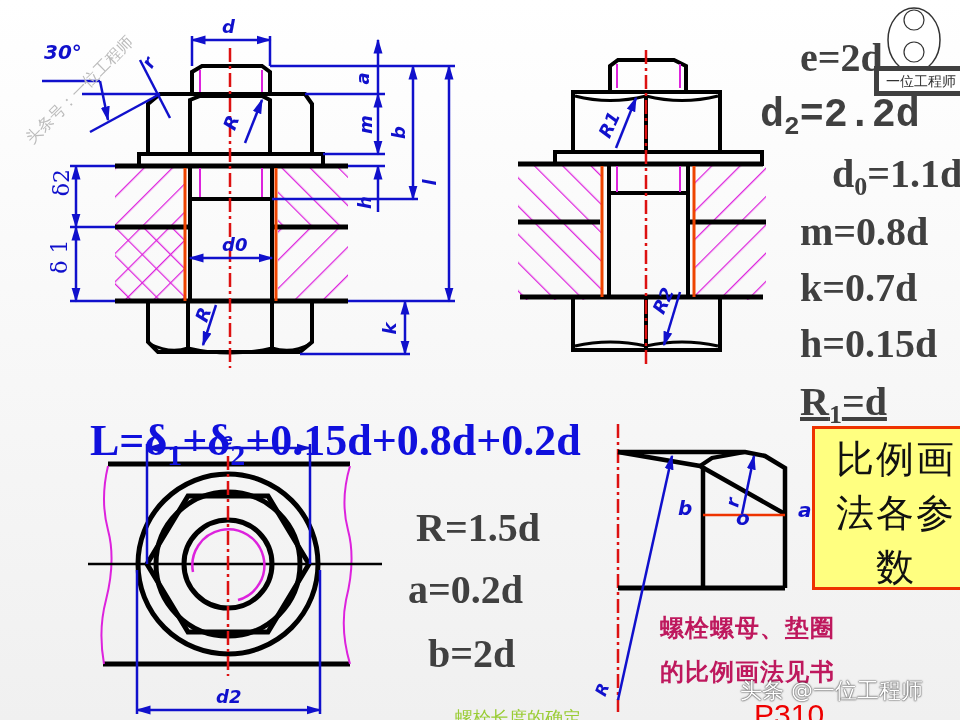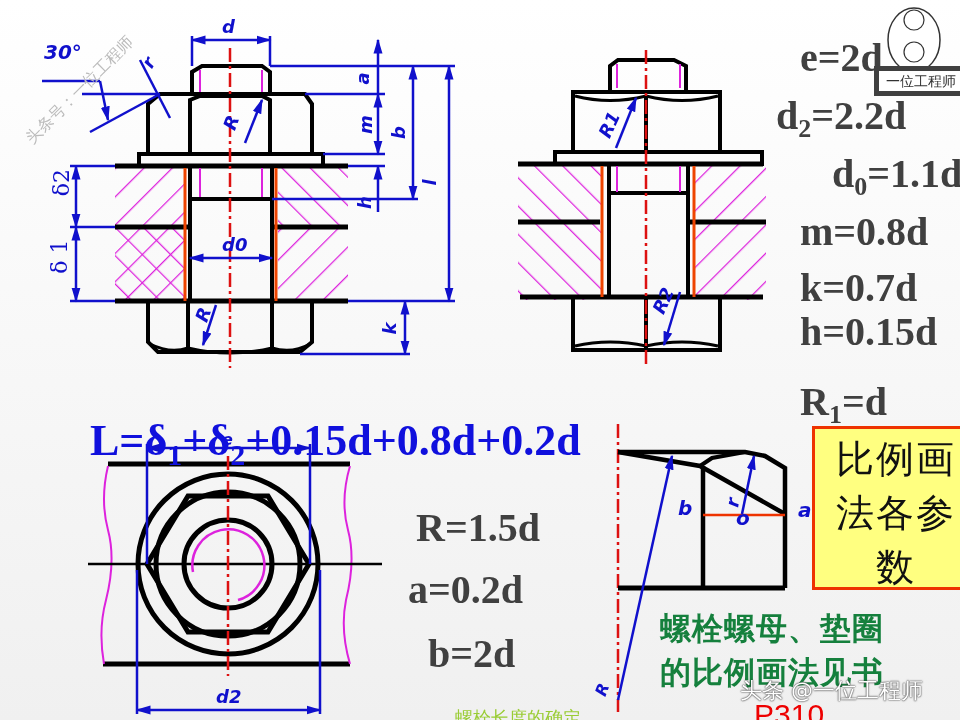--- a/index.html
+++ b/index.html
@@ -6,21 +6,21 @@
   body { width:960px; height:720px; overflow:hidden; background:#f3f3f3; position:relative; font-family:"Liberation Serif", serif; }
   .bg { position:absolute; inset:0; background:linear-gradient(#ffffff 0%, #f0f0f0 100%); }
   svg.draw { position:absolute; left:0; top:0; }
   .txt { position:absolute; white-space:nowrap; }
   .param { color:#404040; font-weight:bold; font-size:40px; line-height:1; font-family:"Liberation Serif", serif; }
   .param sub { font-size:26px; vertical-align:-8px; line-height:0; }
   .formula { color:#1010dd; font-weight:bold; font-size:44px; font-family:"Liberation Serif", serif; left:90px; top:378px;margin-top:37px; }
   .formula sub { font-size:30px; vertical-align:-10px; line-height:0; }
   .note-box { position:absolute; left:812px; top:426px; width:160px; height:164px; background:#ffff80; border:3px solid #ee3300; box-sizing:border-box; }
   .note-box .t { font-family:"DejaVu Sans", sans-serif; font-size:38px; color:#111; text-align:center; line-height:48px; padding-top:6px; letter-spacing:2px; padding-left:8px;}
-  .cn-caption { font-family:"DejaVu Sans", sans-serif; font-weight:bold; font-size:31px; color:#15803d; line-height:44px; left:660px; top:606px; letter-spacing:1px; }
+  .cn-caption { font-family:"DejaVu Sans", sans-serif; font-weight:bold; font-size:24px; color:#be185d; line-height:44px; left:660px; top:606px; letter-spacing:1px; }
   .page-ref { font-family:"Liberation Sans", sans-serif; color:#ee0000; font-size:30px; left:754px; top:698px; }
   .green-cap { font-family:"DejaVu Sans", sans-serif; color:#99cc33; font-size:18px; left:455px; top:706px; }
   .wm { font-family:"DejaVu Sans", sans-serif; color:#bbbbbb; font-size:16px; transform:rotate(-45deg); left:8px; top:80px; }
   .wm2 { font-family:"DejaVu Sans", sans-serif; color:#ffffff; font-size:22px; left:740px; top:676px; text-shadow:0 0 2px #333, 0 0 1px #333; }
   .logo-label { position:absolute; left:874px; top:66px; width:84px; height:20px; border:5px solid #404040; background:#fff; font-family:"DejaVu Sans", sans-serif; font-size:14px; text-align:center; line-height:20px; color:#333; }
   .lbl { position:absolute; font-family:"DejaVu Sans", sans-serif; font-style:italic; font-weight:bold; color:#1010cc; font-size:18px; }
 </style>
 </head>
 <body>
 
@@ -215,36 +215,36 @@
 
 <div class="lbl" style="left:678px;top:496px;font-size:20px;">b</div>
 <div class="lbl" style="left:728px;top:492px;transform:rotate(-80deg);">r</div>
 <div class="lbl" style="left:736px;top:506px;font-size:20px;">o</div>
 <div class="lbl" style="left:798px;top:498px;font-size:20px;">a</div>
 <div class="lbl" style="left:596px;top:680px;transform:rotate(-70deg);font-size:16px;">R</div>
 
 <div class="txt param" style="left:800px;top:38px;">
   <span>e</span><span>=2d</span>
 </div>
-<div class="txt param" style="left:776px;top:96px;">
+<div class="txt param" style="left:760px;top:96px;font-family:Liberation Mono, monospace;">
   <span>d</span><sub>2</sub><span>=2.2d</span>
 </div>
 <div class="txt param" style="left:832px;top:154px;">
   <span>d</span><sub>0</sub><span>=1.1d</span>
 </div>
 <div class="txt param" style="left:800px;top:212px;text-align:right;">
   <span>m</span><span>=0.8d</span>
 </div>
 <div class="txt param" style="left:800px;top:268px;">
   <span>k</span><span>=0.7d</span>
 </div>
-<div class="txt param" style="left:800px;top:312px;">
+<div class="txt param" style="left:800px;top:324px;">
   <span>h</span><span>=0.15d</span>
 </div>
-<div class="txt param" style="left:800px;top:382px;">
+<div class="txt param" style="left:800px;top:382px;text-decoration:underline;">
   <span>R</span><sub>1</sub><span>=d</span>
 </div>
 
 <div class="txt param" style="left:416px;top:508px;">
   <span>R</span><span>=1.5d</span>
 </div>
 <div class="txt param" style="left:408px;top:570px;">
   <span>a</span><span>=0.2d</span>
 </div>
 <div class="txt param" style="left:428px;top:634px;">

